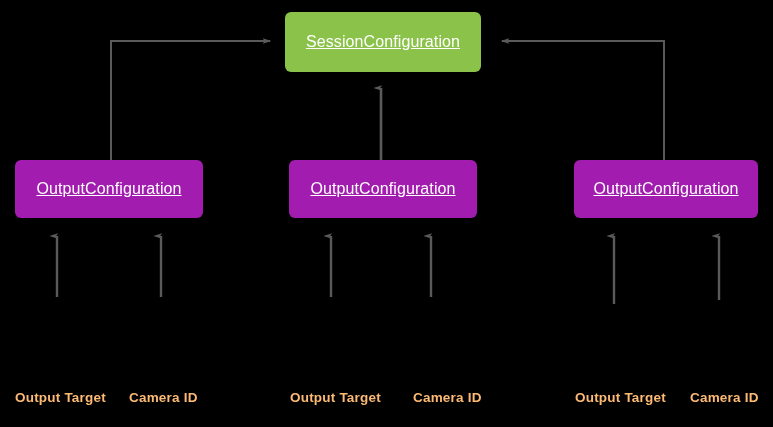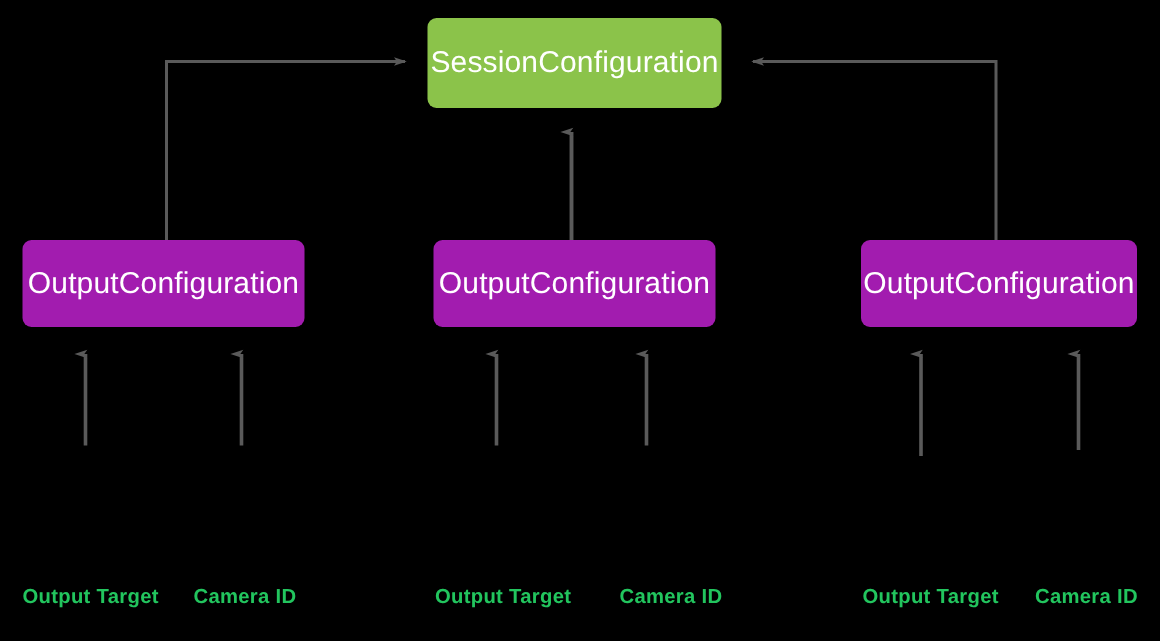--- a/index.html
+++ b/index.html
@@ -30,34 +30,35 @@
     position: absolute;
     display: flex;
     align-items: center;
     justify-content: center;
     border-radius: 6px;
     box-sizing: border-box;
     z-index: 3;
   }
   .node-box .node-label {
     color: #ffffff;
-    font-size: 20px;
+    font-size: 16px;
     line-height: 1;
     letter-spacing: 0.1px;
     white-space: nowrap;
+    text-decoration: underline;
   }
   .node-session {
     background: #8bc34a;
   }
   .node-output {
     background: #a21caf;
   }
   .leaf-label {
     position: absolute;
-    color: #22c55e;
+    color: #fdba74;
     font-size: 13.5px;
     font-weight: bold;
     line-height: 1;
     white-space: nowrap;
     letter-spacing: 0.2px;
     z-index: 3;
   }
 </style>
 </head>
 <body>

